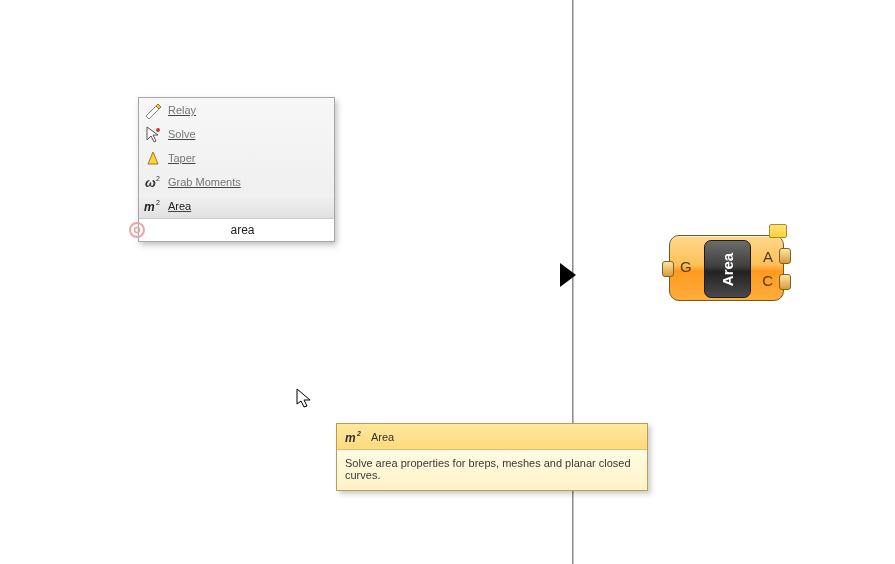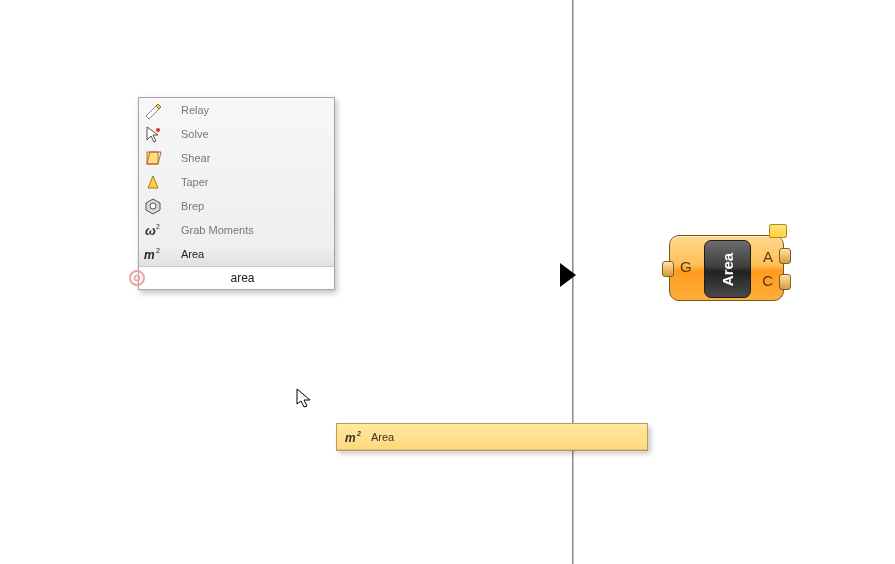--- a/index.html
+++ b/index.html
@@ -1,21 +1,21 @@
 <!DOCTYPE html>
 <html><head>
 <meta charset="utf-8">
 <style>
   html,body{margin:0;padding:0;width:895px;height:564px;background:#fff;font-family:Tahoma,Verdana,Arial,sans-serif;font-size:11px;color:#444;overflow:hidden;}
   .canvas{position:relative;width:895px;height:564px;}
   .vline{position:absolute;top:0;bottom:0;width:1px;background:#8f8f8f;}
   .vline-inner{position:absolute;top:0;bottom:0;width:1px;background:#bdbdbd;}
   
   .popup{position:absolute;left:138px;top:97px;width:195px;background:linear-gradient(#f7f7f7,#ececec);border:1px solid #a7a7a7;box-shadow:2px 3px 6px rgba(0,0,0,.25);}
-  .row{display:flex;align-items:center;height:24px;padding:0 5px;gap:19px;}
+  .row{display:flex;align-items:center;height:24px;padding:0 5px;gap:6px;text-decoration:underline;}
   .row.sel{background:linear-gradient(#f2f2f2,#e1e1e1);}
   .ico{width:18px;height:18px;flex:0 0 18px;}
   .lbl{color:#777;}
   .row.sel .lbl{color:#222;font-weight:400;}
   
   .search-row{display:flex;align-items:center;height:22px;background:#fff;border-top:1px solid #c9c9c9;}
   .ring{width:20px;height:20px;margin-left:-12px;margin-right:4px;}
   .search-input{flex:1;border:none;outline:none;height:20px;font-family:inherit;font-size:12px;text-align:center;color:#222;}
   
   .tip{position:absolute;left:336px;top:423px;width:310px;border:1px solid #b99c58;background:#fff7d5;box-shadow:3px 3px 5px rgba(0,0,0,.2);}
@@ -74,37 +74,23 @@
     </div>
     <div class="row">
       <svg class="ico">
           <polygon points="3,2 3,15 7,11 10,17 12,16 9,10 14,10" fill="#fff" stroke="#555"></polygon>
           <circle cx="14" cy="5" r="2" fill="#d33"></circle>
         </svg>
       <span class="lbl">Solve</span>
     </div>
     <div class="row">
       <svg class="ico">
-          <rect x="3" y="3" width="11" height="12" fill="#ffe07a" stroke="#a07a25"></rect>
-          <polygon points="6,3 17,3 14,15 3,15" fill="none" stroke="#cf5b2f"></polygon>
-        </svg>
-      <span class="lbl">Shear</span>
-    </div>
-    <div class="row">
-      <svg class="ico">
           <polygon points="4,15 9,3 14,15" fill="#ffd23a" stroke="#a27a1f"></polygon>
         </svg>
       <span class="lbl">Taper</span>
-    </div>
-    <div class="row">
-      <svg class="ico">
-          <polygon points="9,2 16,6 16,13 9,17 2,13 2,6" fill="#d7d7d7" stroke="#555"></polygon>
-          <circle cx="9" cy="9" r="3" fill="#fff" stroke="#555"></circle>
-        </svg>
-      <span class="lbl">Brep</span>
     </div>
     <div class="row">
       <svg class="ico">
           <text x="1" y="14" font-size="13" font-weight="bold" font-style="italic" fill="#333">ω</text>
           <text x="12" y="8" font-size="7" fill="#333">2</text>
         </svg>
       <span class="lbl">Grab Moments</span>
     </div>
     <div class="row sel">
       <svg class="ico">
@@ -123,19 +109,20 @@
   </div>
 
   <div class="tip">
     <div class="tip-h">
       <svg width="18" height="16">
           <text x="0" y="13" font-size="12" font-weight="bold" font-style="italic" fill="#333">m</text>
           <text x="12" y="7" font-size="7" fill="#333">2</text>
         </svg>
       <span>Area</span>
     </div>
+    <div class="tip-b">Solve area properties for breps, meshes and planar closed curves.</div>
   </div>
 
   <svg class="cursor" width="18" height="22">
     <polygon points="1,1 1,16 5,13 8,19 11,18 8,12 14,12" fill="#fff" stroke="#000"></polygon>
   </svg>
 
 </div>
 
 </body></html>

